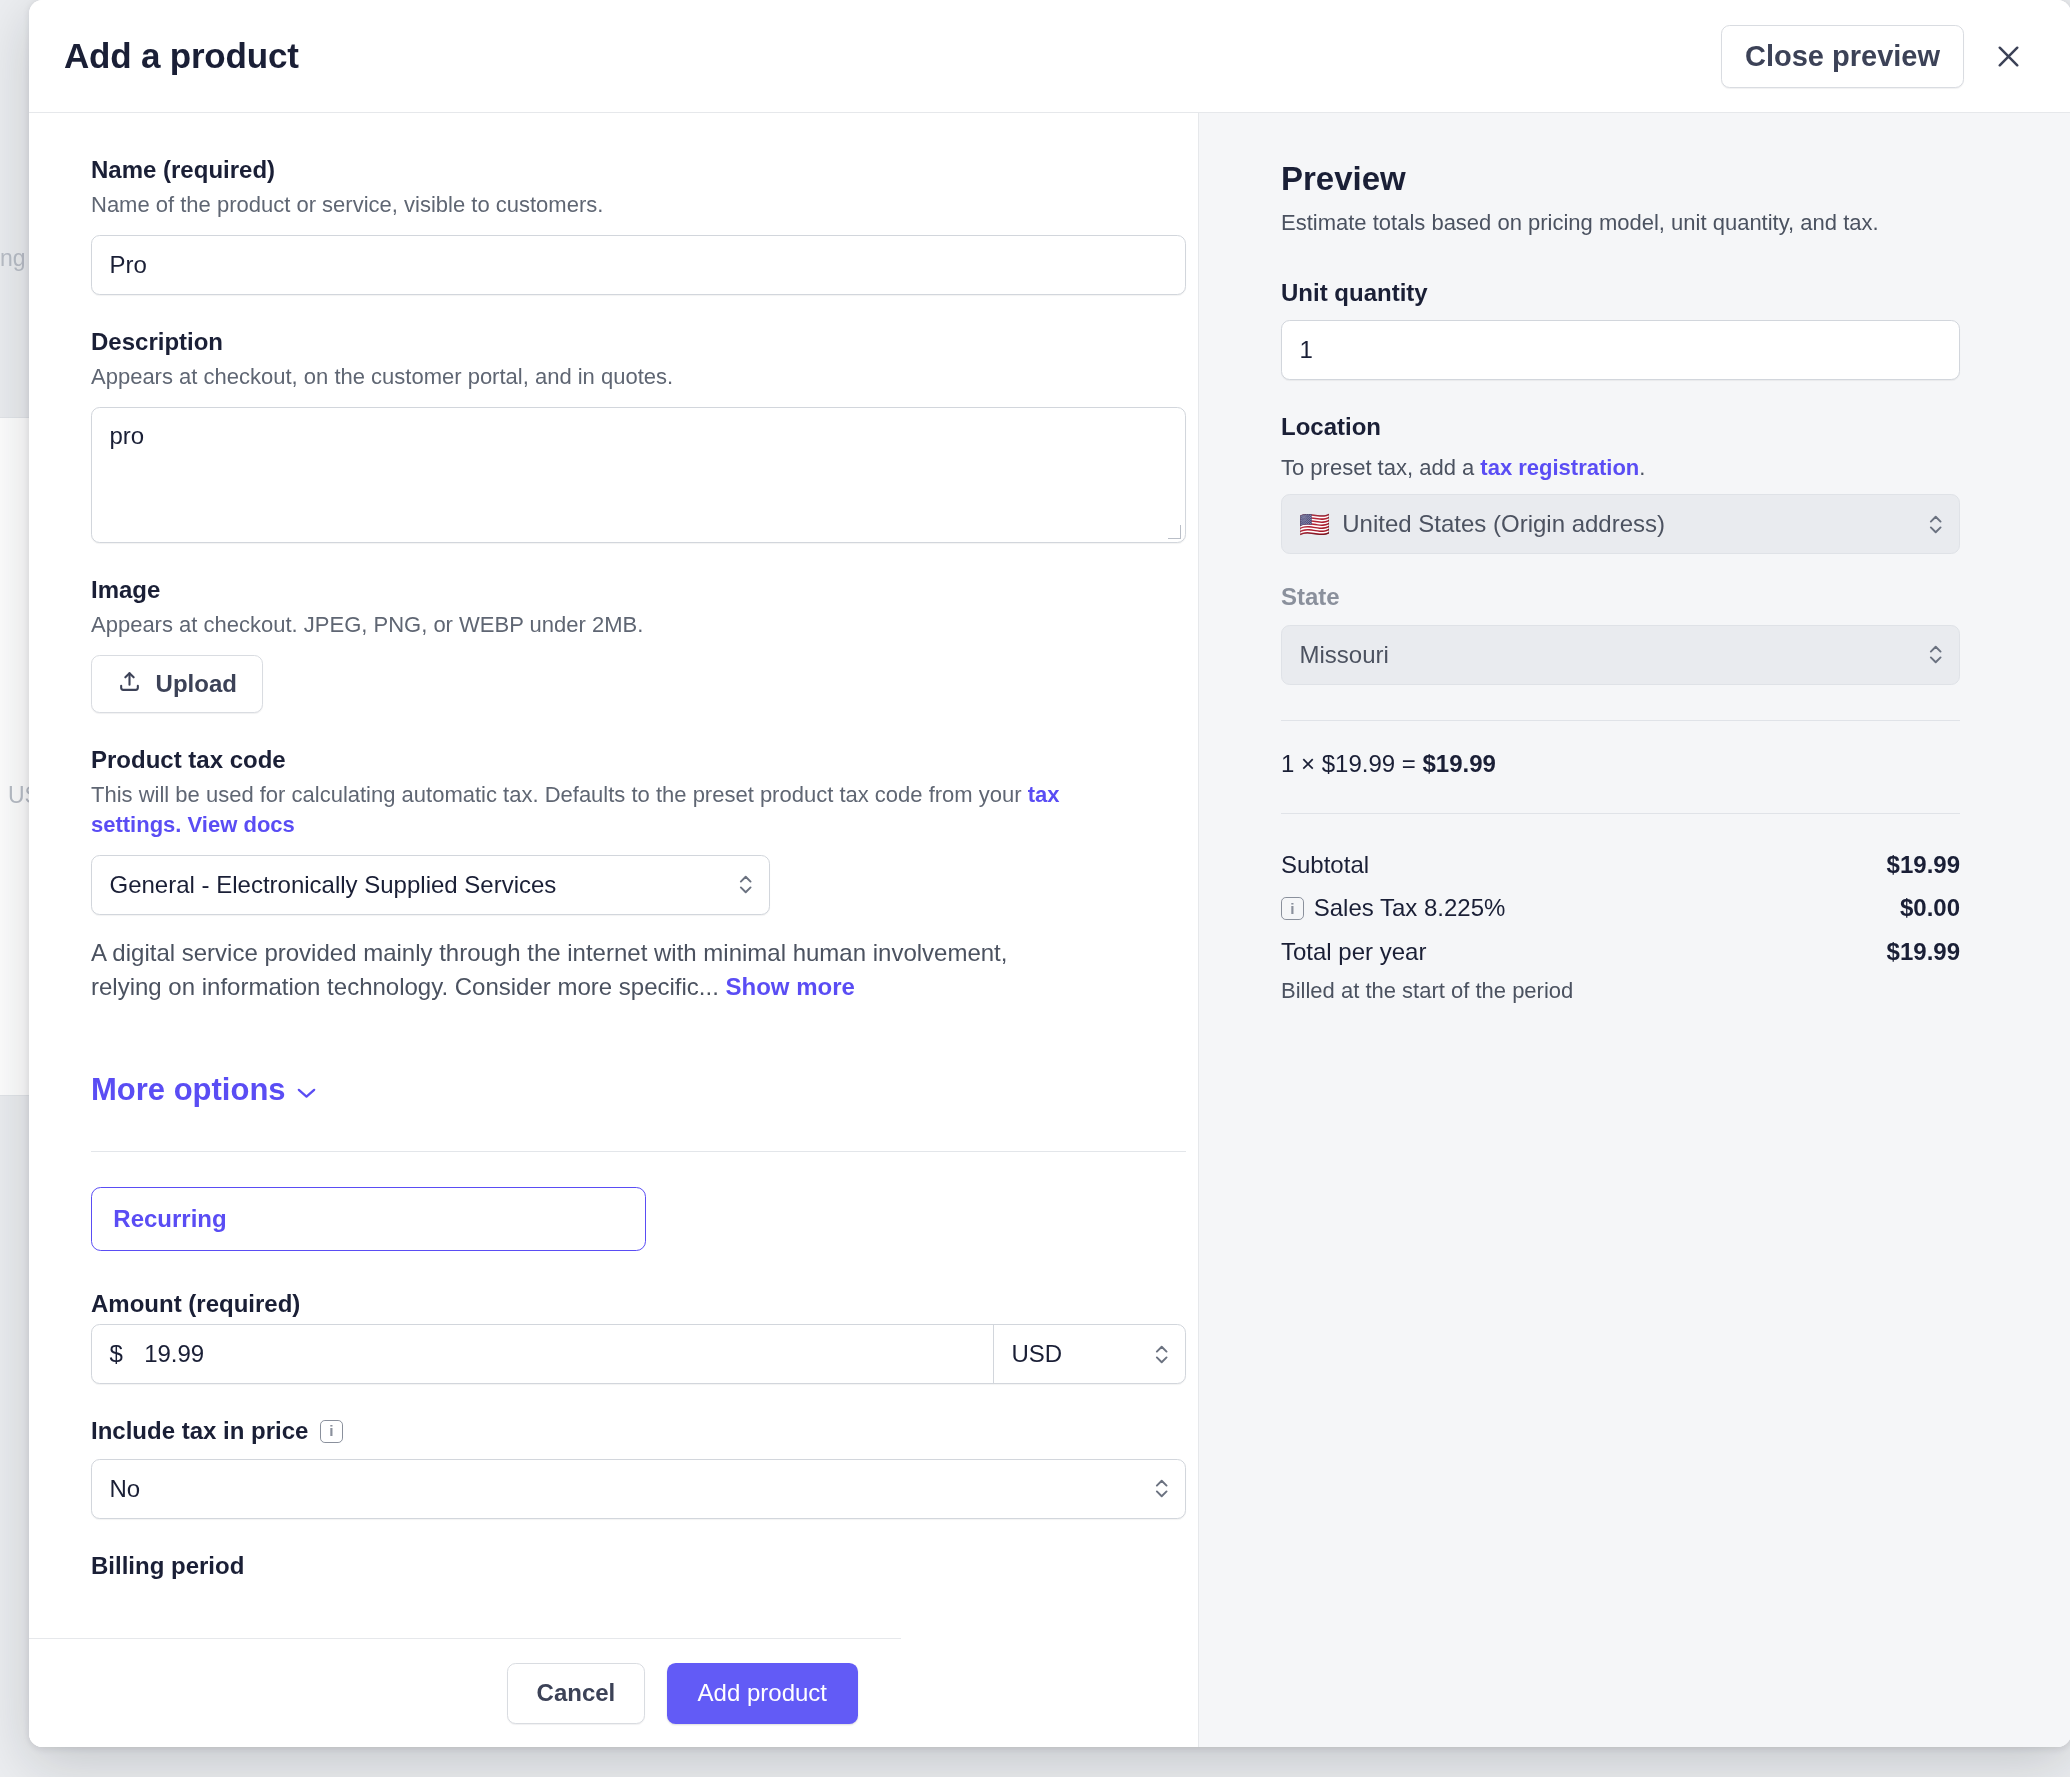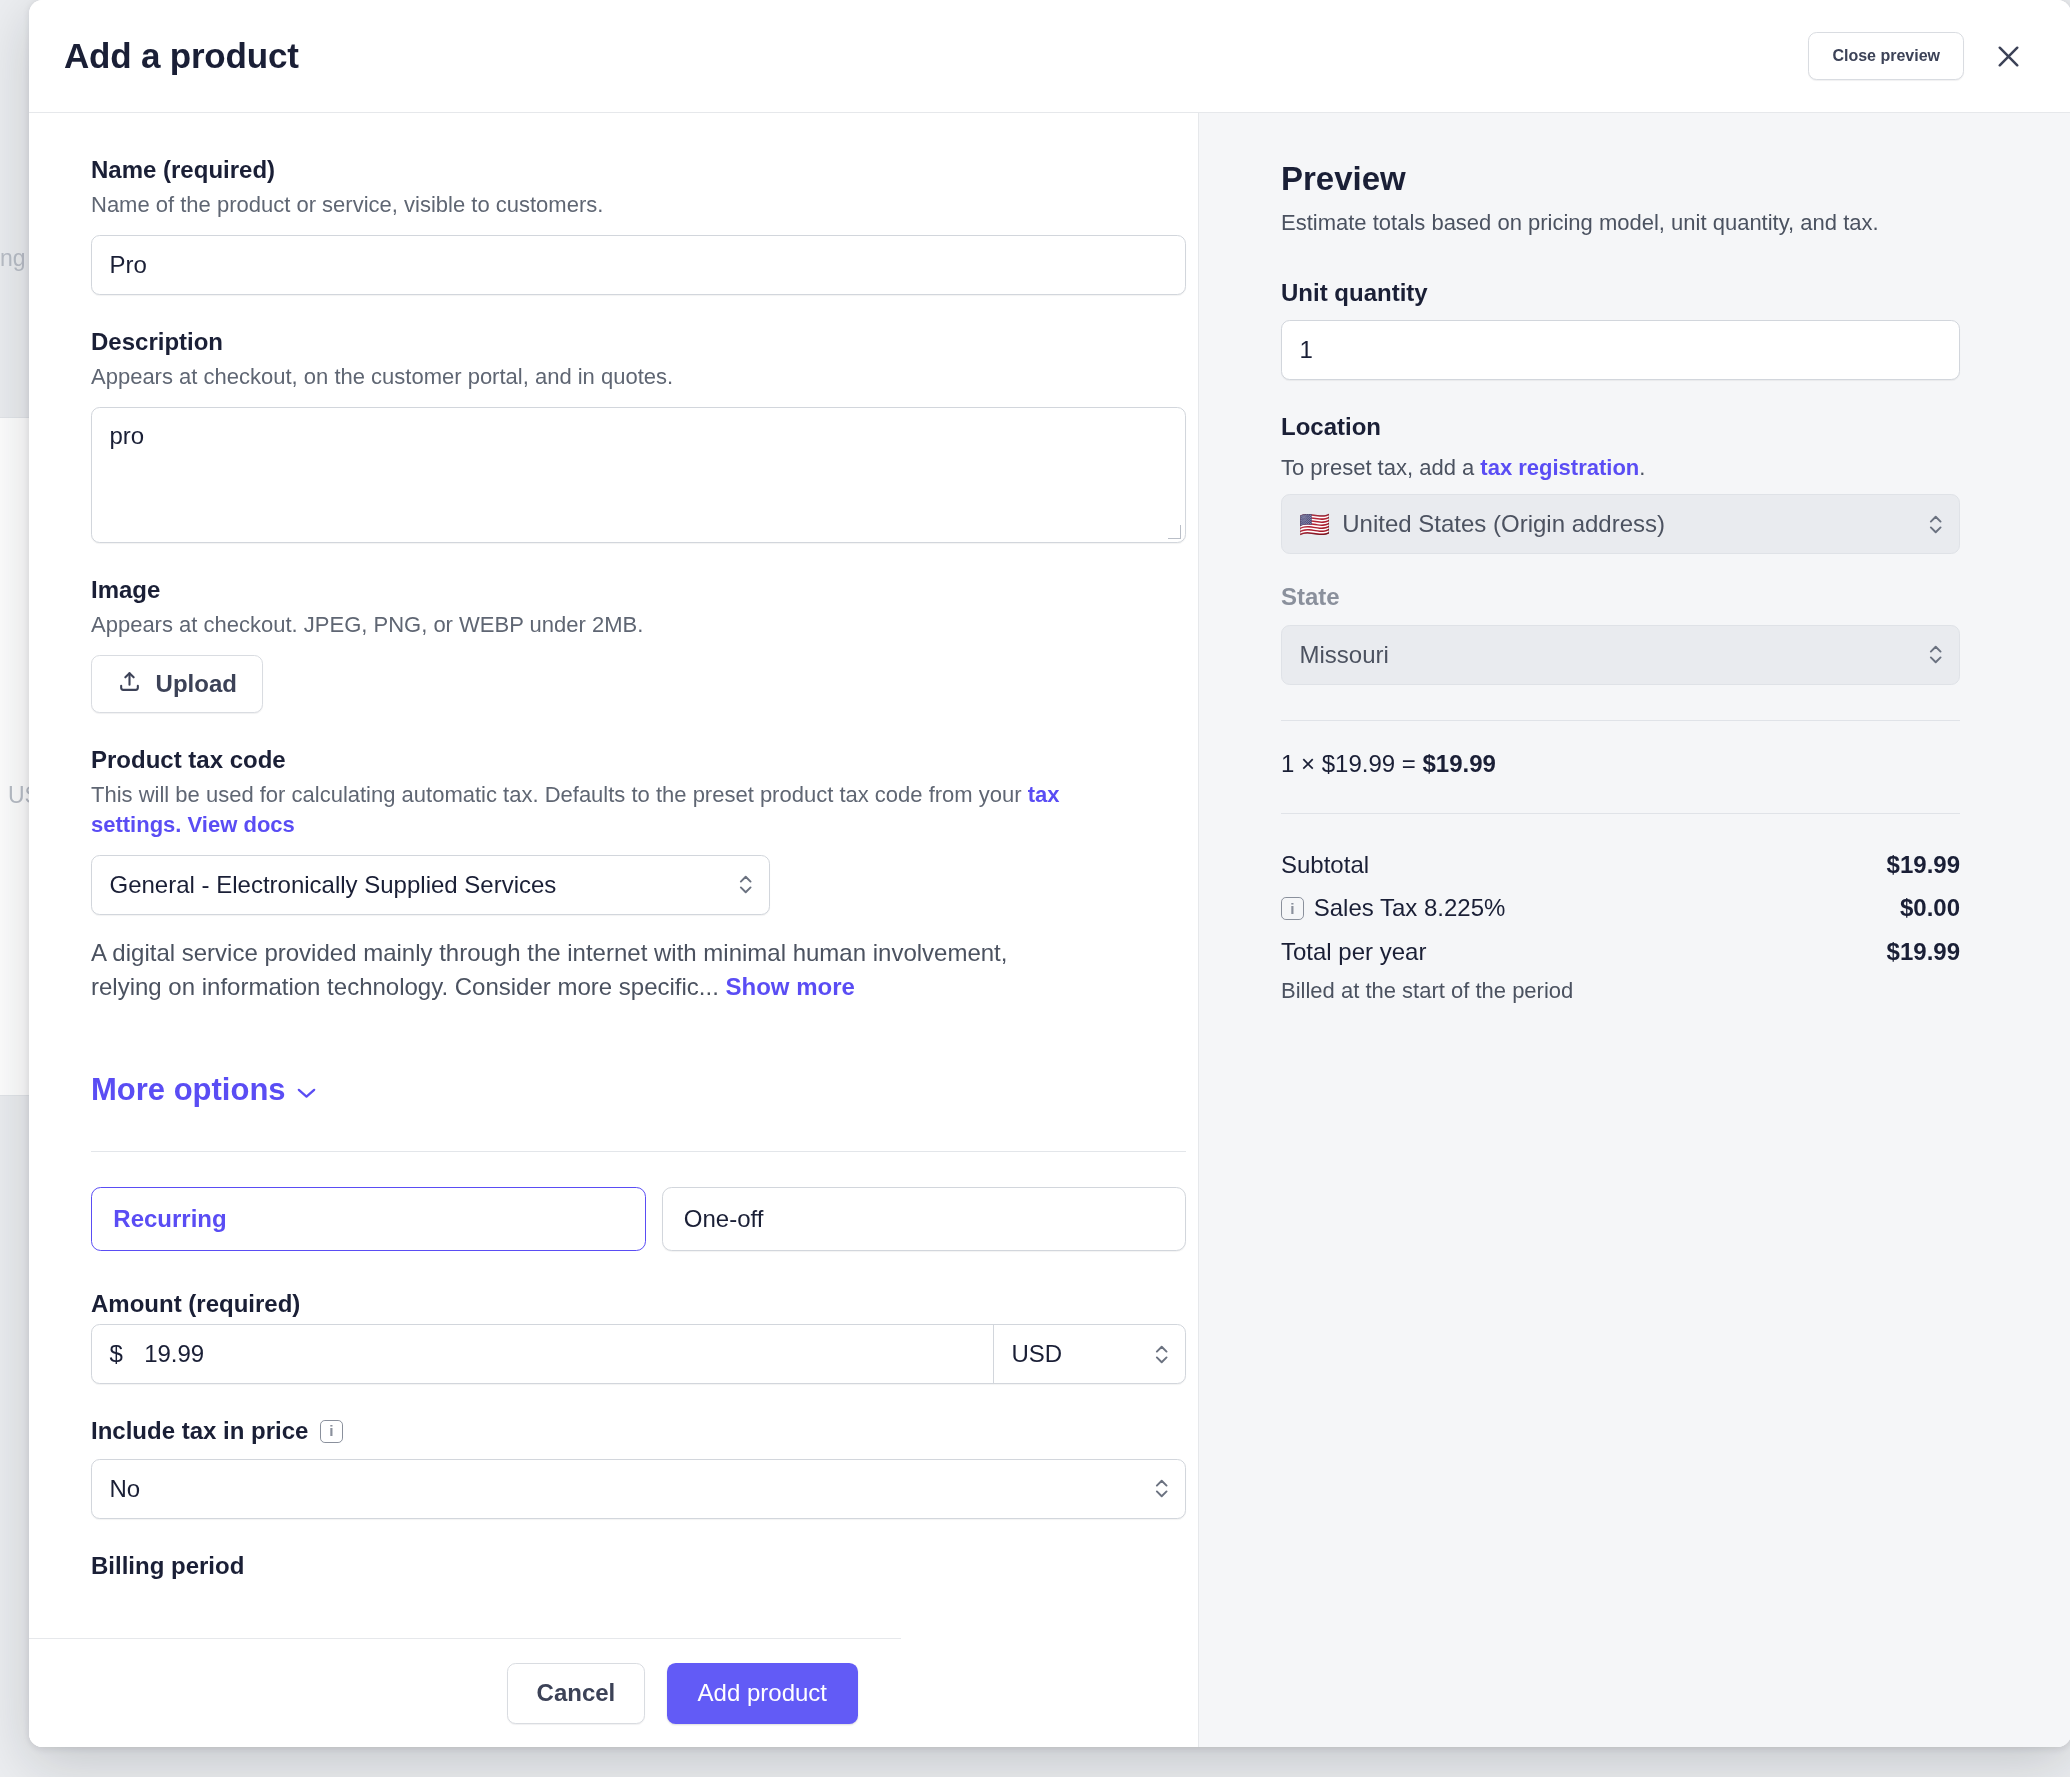--- a/index.html
+++ b/index.html
@@ -59,21 +59,21 @@
     font-weight: bold;
     color: #1a1f36;
     letter-spacing: -0.2px;
   }
   .header-right { display: flex; align-items: center; gap: 25px; }
   .btn-close-preview {
     background: #fff;
     border: 1px solid #d9dce1;
     border-radius: 8.7px;
     padding: 14px 23px;
-    font-size: 16px;
+    font-size: 29px;
     font-weight: bold;
     color: #3c4257;
     box-shadow: 0 1px 1px rgba(18,21,26,0.06);
     cursor: pointer;
   }
   .icon-x {
     width: 39px; height: 39px;
     position: relative;
     cursor: pointer;
     color: #3c4257;
@@ -483,21 +483,20 @@
             <svg width="23" height="15.5" viewBox="0 0 24 16" fill="none" stroke="#5a4df4" stroke-width="2.4" stroke-linecap="round" stroke-linejoin="round">
               <path d="M4 5l8 7 8-7"></path>
             </svg>
           </span>
         </div>
 
         <div class="divider"></div>
 
         <div class="toggle-row">
           <div class="toggle active">Recurring</div>
-          <div class="toggle inactive">One-off</div>
         </div>
 
         <div class="section" style="margin-top:39px;">
           <div class="field-label">Amount (required)</div>
           <div class="amount-row">
             <div class="amount-input">
               <span>$</span>
               <span>19.99</span>
             </div>
             <div class="amount-currency">

